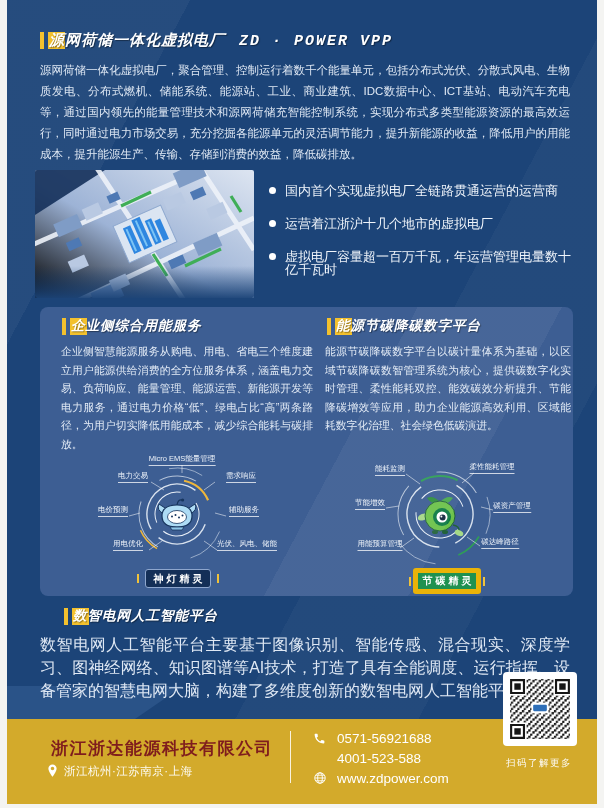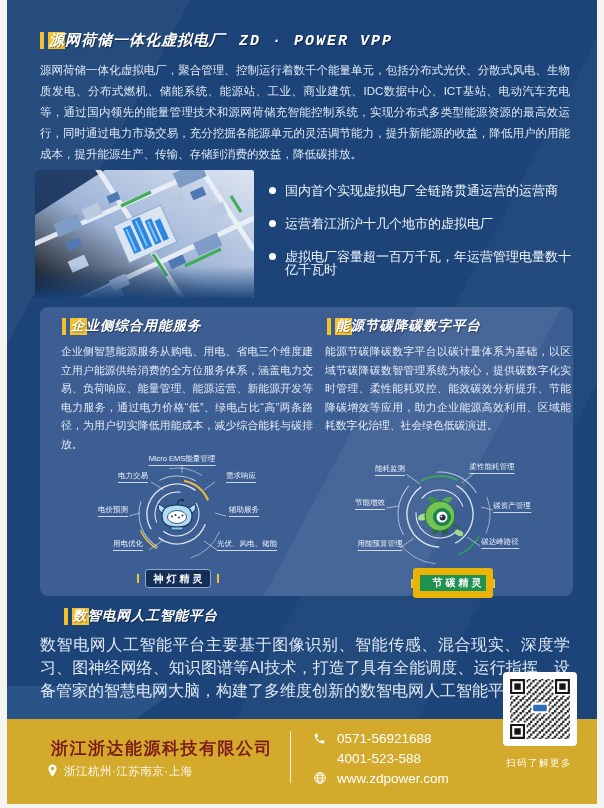--- a/index.html
+++ b/index.html
@@ -43,21 +43,21 @@
   .d-right{left:312px;top:141px;width:230px;height:148px;}
   .dlabel{position:absolute;transform:translateX(-50%);white-space:nowrap;color:#eef3fa;font-size:7.5px;
         line-height:9px;padding-bottom:2px;border-bottom:0.5px solid rgba(255,255,255,0.75);}
   .rings{position:absolute;left:0;top:0;}
 
   .spirit{position:absolute;border-radius:3px;color:#fff;font-size:10px;font-weight:bold;
         letter-spacing:3px;text-align:center;text-indent:3px;z-index:3;}
   .spirit::before,.spirit::after{content:"";position:absolute;width:2px;height:9px;background:#f0c23a;top:4px;}
   .spirit::before{left:-9px;} .spirit::after{right:-9px;}
   .spirit-blue{left:105px;top:262px;width:64px;height:17px;line-height:17px;background:#142f57;border:1px solid #8ea6cd;}
-  .spirit-green{left:373px;top:261px;width:58px;height:16px;line-height:16px;background:#1f9150;border:7px solid #eab308;padding-left:8px;}
+  .spirit-green{left:373px;top:261px;width:58px;height:16px;line-height:16px;background:#1f9150;border:5px solid #eab308;}
 
   .ai-body{left:33px;top:633px;width:530px;font-size:16px;line-height:23px;}
 
   .yellow-band{position:absolute;left:0;top:719px;width:590px;height:85px;background:#d3aa2b;}
   .company{position:absolute;left:40px;top:14px;margin:4px;color:#7f1d1d;font-size:17px;font-weight:bold;letter-spacing:1.5px;}
   .loc-row{position:absolute;left:40px;top:45px;display:flex;align-items:flex-start;color:#fdfbf2;font-size:11.5px;letter-spacing:0.5px;}
   .loc-row svg{margin-right:6px;}
   .v-divider{position:absolute;left:283px;top:12px;width:1px;height:52px;background:rgba(255,255,255,0.85);}
   .contact{position:absolute;left:305px;top:9px;color:#fff;font-size:13.5px;}
   .c-row{display:flex;align-items:center;height:20px;}

